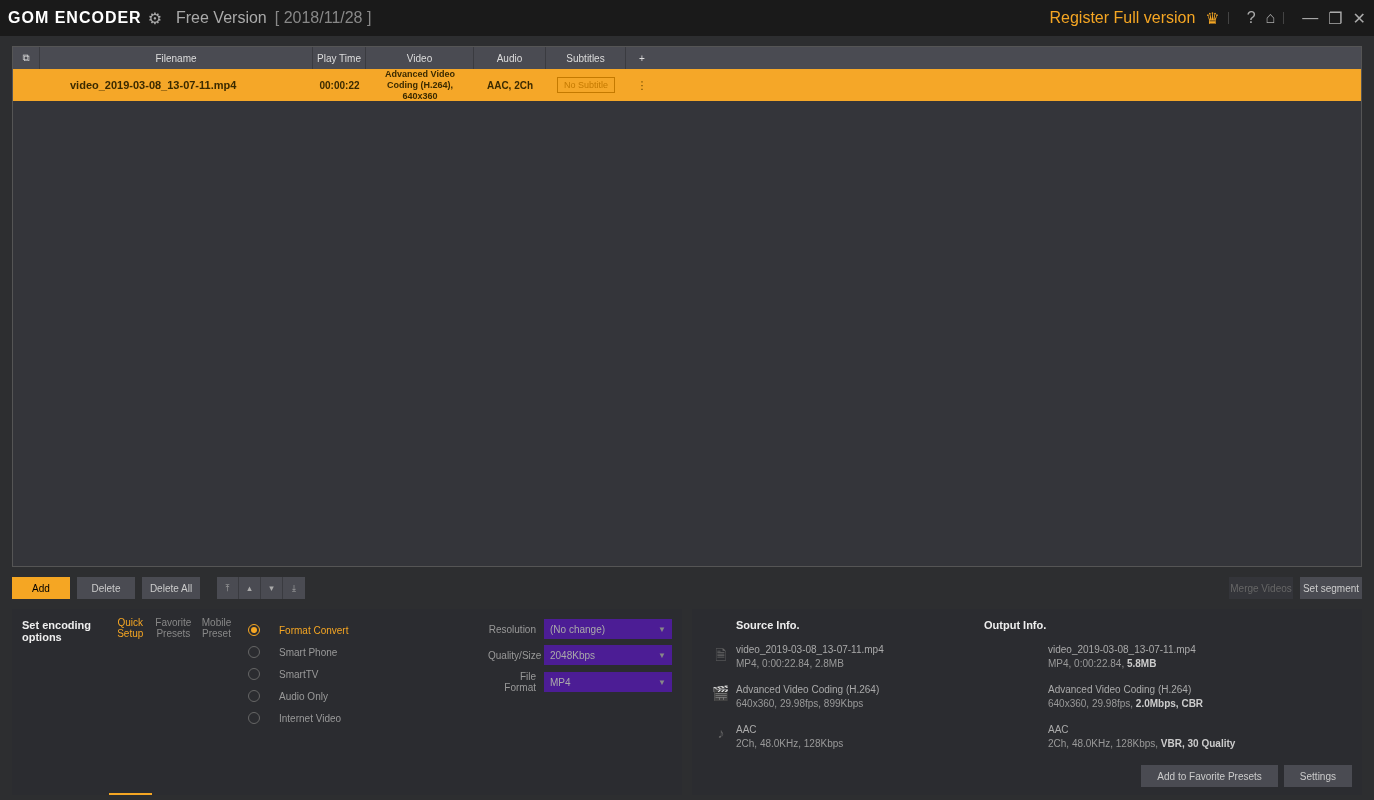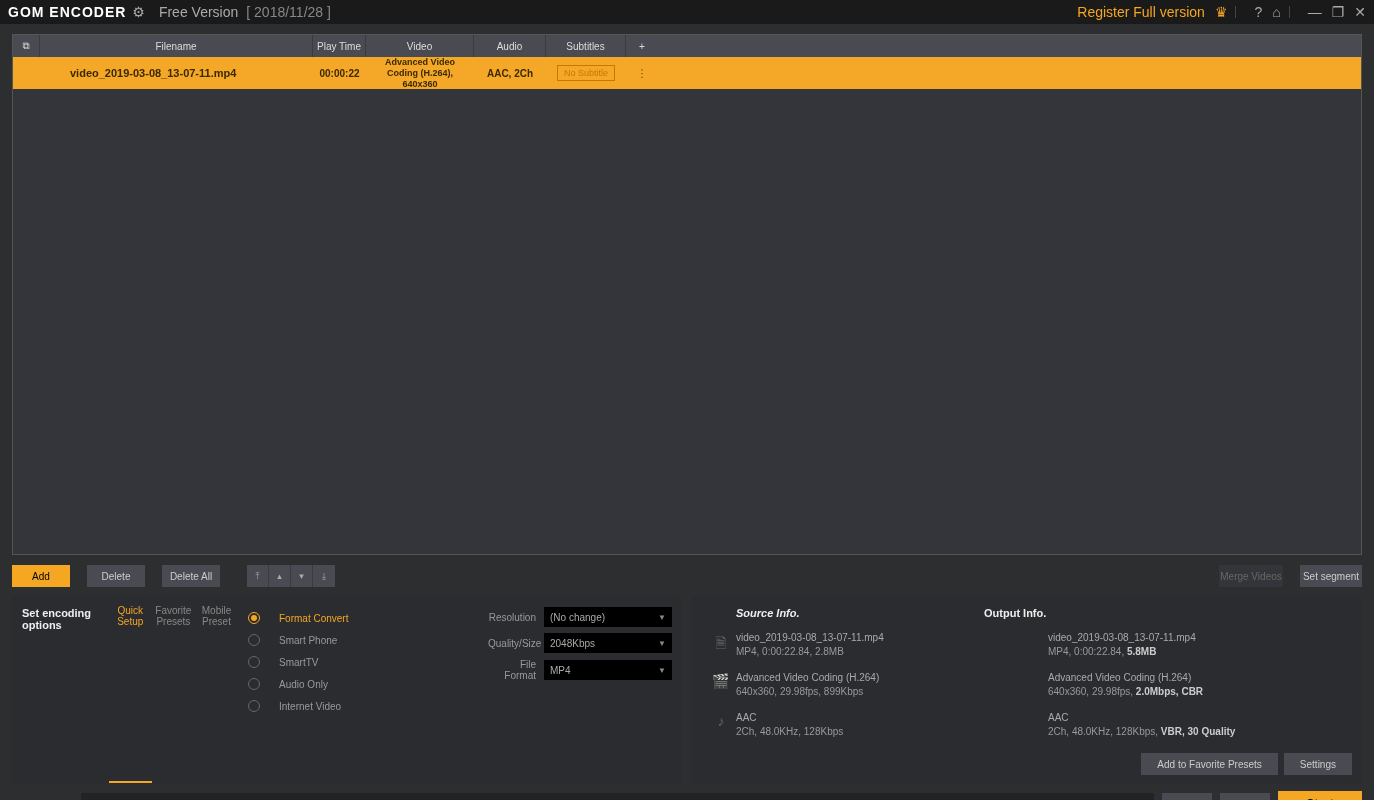--- a/index.html
+++ b/index.html
@@ -1,17 +1,17 @@
 <!DOCTYPE html>
 <html><head>
 <meta charset="utf-8">
 <style>
 * { box-sizing: border-box; margin: 0; padding: 0; }
 body { font-family: Arial, sans-serif; font-size: 11px; background: #2d2e30; color: #ccc; width: 1374px; height: 800px; overflow: hidden; }
-.titlebar { height: 24px; background: #1a1a1a; display: flex; align-items: center; padding: 0 8px; font-size: 14px; }
+.titlebar { height: 36px; background: #1a1a1a; display: flex; align-items: center; padding: 0 8px; font-size: 16px; }
 .titlebar .app-name { color: #fff; font-weight: bold; letter-spacing: 1px; }
 .titlebar .gear { margin-left: 6px; color: #aaa; cursor: pointer; }
 .titlebar .version { margin-left: 14px; color: #aaa; }
 .titlebar .date { margin-left: 8px; color: #888; }
 .titlebar .spacer { flex: 1; }
 .titlebar .register { color: #f5a623; cursor: pointer; }
 .titlebar .icon-btn { margin-left: 10px; color: #aaa; cursor: pointer; }
 .titlebar .divider { width: 1px; height: 12px; background: #444; margin: 0 8px; }
 
 .main { padding: 10px 12px 0 12px; }
@@ -29,21 +29,21 @@
 .file-row { display: flex; height: 32px; background: #f5a728; color: #3a2a00; align-items: center; }
 .fr-link { width: 27px; }
 .fr-filename { width: 273px; padding-left: 30px; font-weight: bold; font-size: 11px; }
 .fr-playtime { width: 53px; text-align: center; font-size: 10px; font-weight: bold; }
 .fr-video { width: 108px; text-align: center; font-size: 9px; line-height: 11px; font-weight: bold; padding: 0 4px; }
 .fr-audio { width: 72px; text-align: center; font-size: 10px; font-weight: bold; }
 .fr-subtitles { width: 80px; display: flex; align-items: center; justify-content: center; }
 .subtitle-box { border: 1px solid #c47a00; padding: 2px 6px; color: #c47a00; font-size: 9px; }
 .fr-menu { width: 32px; text-align: center; color: #6d4a00; cursor: pointer; }
 
-.action-bar { display: flex; align-items: center; margin-top: 10px; gap: 17px; }
+.action-bar { display: flex; align-items: center; margin-top: 10px; gap: 7px; }
 .btn { height: 22px; display: flex; align-items: center; justify-content: center; font-size: 10px; cursor: pointer; }
 .btn-add { background: #f5a623; color: #000; width: 58px; }
 .btn-gray { background: #4a4b52; color: #ccc; width: 58px; }
 .btn-sort-grp { display: flex; margin-left: 10px; background: #4a4b52; }
 .btn-sort { width: 22px; height: 22px; display: flex; align-items: center; justify-content: center; border-right: 1px solid #3a3b40; cursor: pointer; color: #aaa; font-size: 9px; }
 .btn-sort:last-child { border-right: none; }
 .action-bar .spacer { flex: 1; }
 .btn-merge { background: #34353a; color: #666; width: 64px; }
 .btn-segment { background: #4a4b52; color: #ccc; width: 62px; }
 
@@ -57,27 +57,27 @@
 .radios { width: 240px; }
 .radio-row { display: flex; align-items: center; padding: 5px 0; cursor: pointer; gap: 11px; }
 .radio { width: 12px; height: 12px; border: 1px solid #666; border-radius: 50%; margin-right: 8px; position: relative; }
 .radio.selected { border-color: #f5a623; }
 .radio.selected::after { content: ''; position: absolute; width: 6px; height: 6px; background: #f5a623; border-radius: 50%; top: 2px; left: 2px; }
 .radio-label { color: #999; font-size: 10px; }
 .radio-row.selected .radio-label { color: #f5a623; }
 .opts { }
 .opt-row { display: flex; align-items: center; margin-bottom: 6px; }
 .opt-label { width: 48px; font-size: 10px; color: #999; text-align: right; margin-right: 8px; }
-.opt-select { width: 128px; height: 20px; background: #000000; color: #aaa; font-size: 10px; padding: 0 6px; display: flex; align-items: center; justify-content: space-between; cursor: pointer; }
+.opt-select { width: 128px; height: 20px; background: #4c1d95; color: #aaa; font-size: 10px; padding: 0 6px; display: flex; align-items: center; justify-content: space-between; cursor: pointer; }
 .tri { color: #888; font-size: 8px; }
 
 .info-panel { background: #2b2c30; flex: 1; display: flex; flex-direction: column; }
 .info-headers { display: flex; padding: 10px 10px 6px 44px; }
 .info-col-h { font-weight: bold; color: #eee; font-size: 11px; }
-.info-col-h:first-child { width: 248px; font-style: italic; }
+.info-col-h:first-child { width: 248px; }
 .info-body { padding-left: 14px; }
 .info-row { display: flex; align-items: flex-start; padding: 6px 0; }
 .info-icon { width: 30px; color: #666; font-size: 14px; display: flex; align-items: center; justify-content: center; padding-top: 2px; }
 .info-src { width: 312px; font-size: 10px; color: #999; line-height: 14px; }
 .info-out { font-size: 10px; color: #999; line-height: 14px; }
 .info-src .line1, .info-out .line1 { color: #aaa; }
 .highlight { color: #ccc; font-weight: bold; }
 .info-btns { display: flex; justify-content: flex-end; gap: 6px; padding: 8px 10px; }
 .btn-small { background: #4a4b52; color: #ccc; height: 22px; padding: 0 16px; display: flex; align-items: center; font-size: 10px; cursor: pointer; }
 

